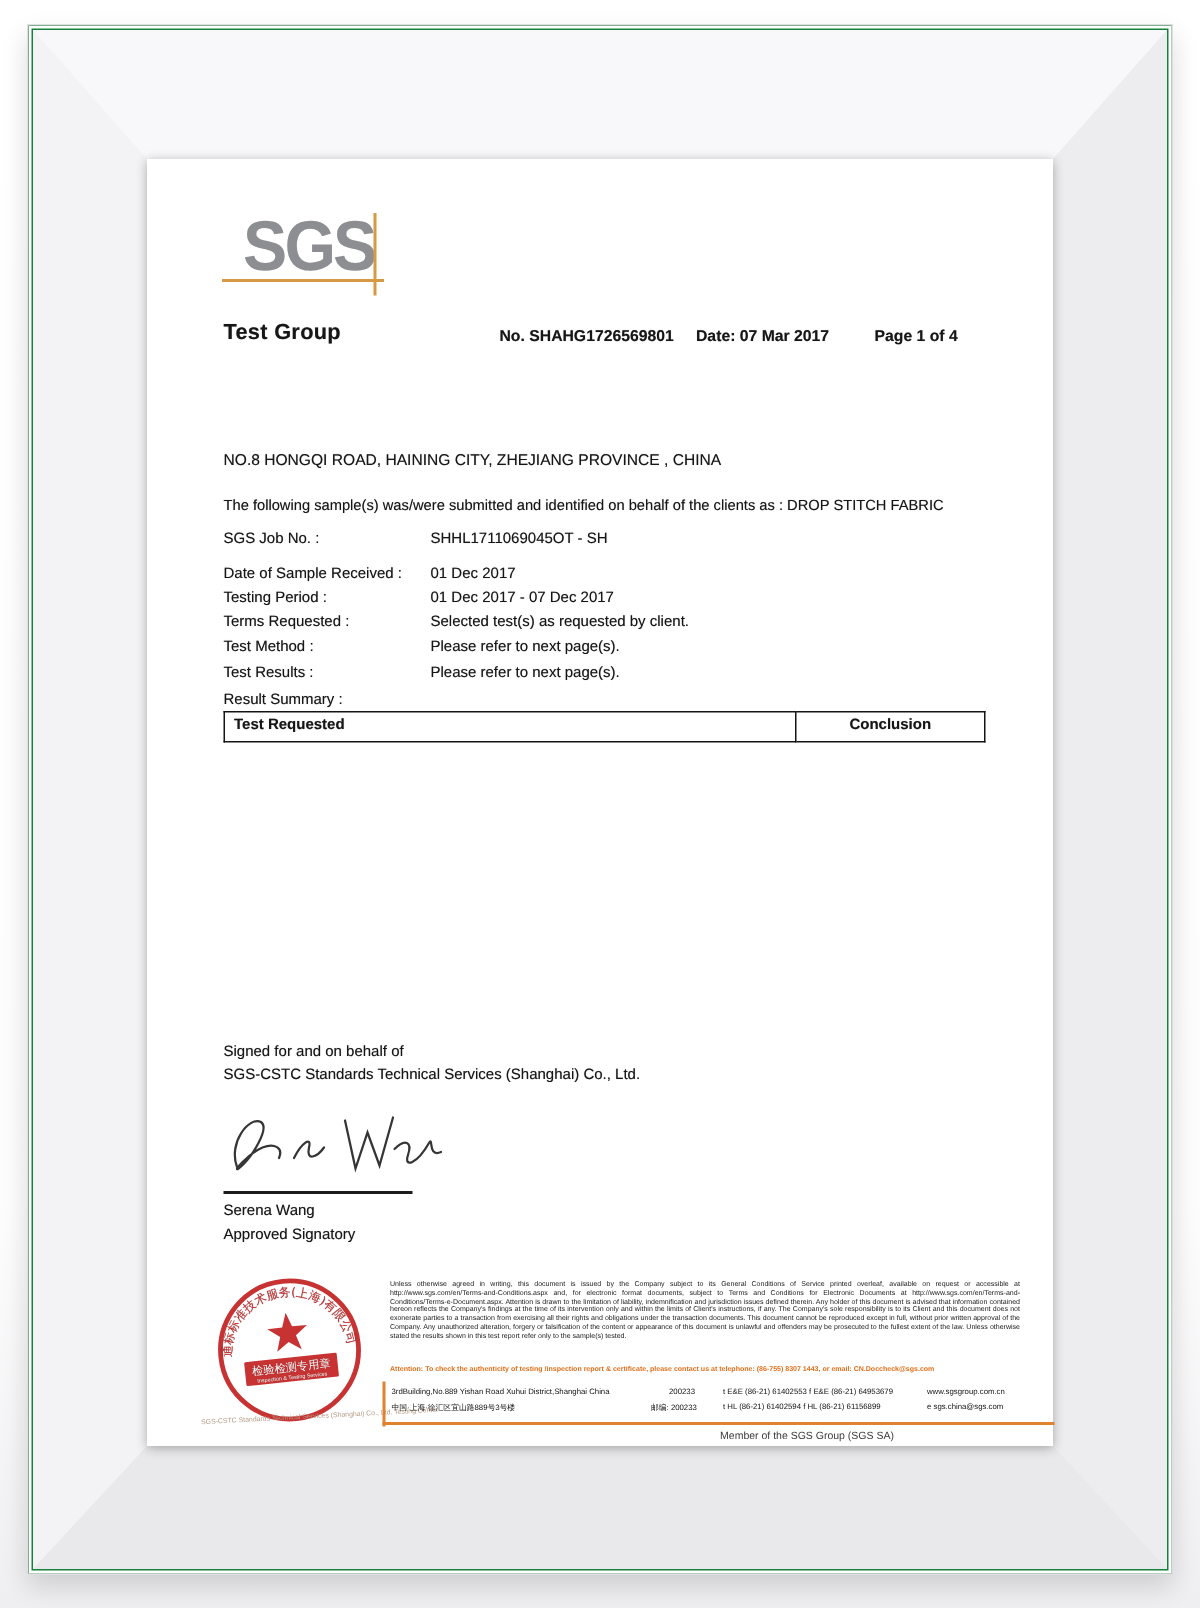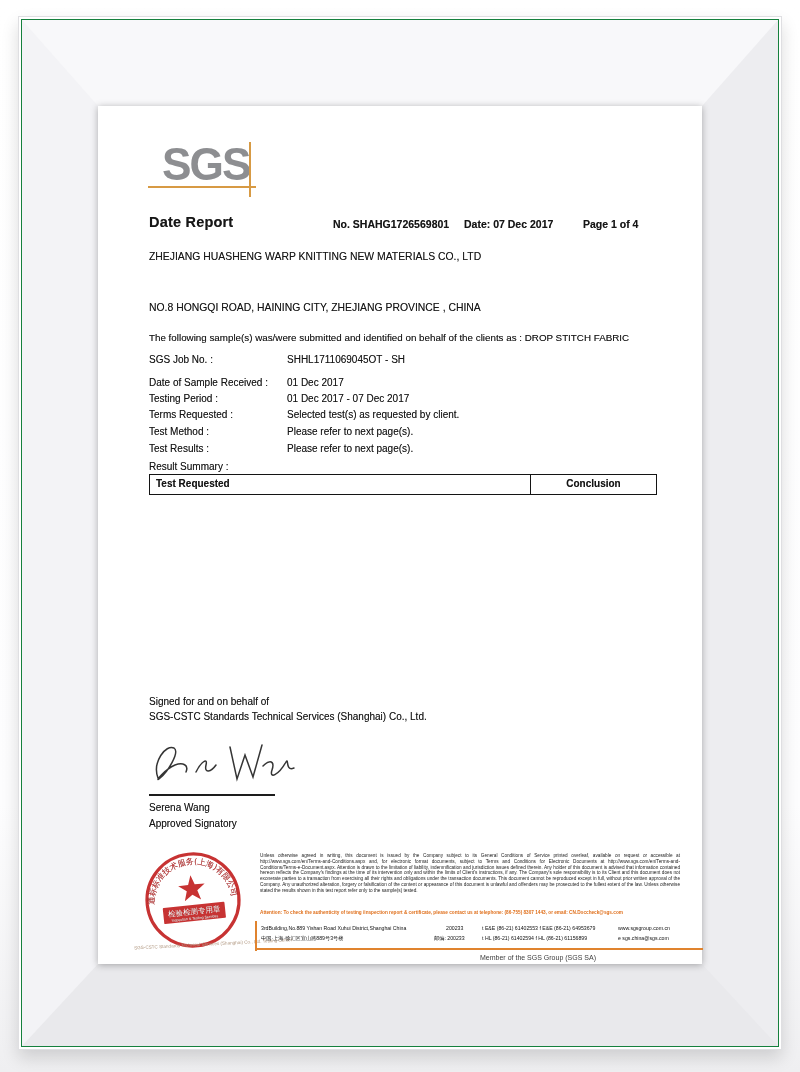--- a/index.html
+++ b/index.html
@@ -91,26 +91,25 @@
 <div class="scene">
   <div class="frame">
     <div class="bevel"></div>
 
     <div class="document">
 
       <div class="abs sgs-logo">SGS</div>
       <div class="abs logo-h"></div>
       <div class="abs logo-v"></div>
 
-      <div class="abs rpt-title">Date Report</div>
+      <div class="abs rpt-title">Test Group</div>
       <div class="abs rpt-no">No. SHAHG1726569801</div>
-      <div class="abs rpt-date">Date: 07 Dec 2017</div>
+      <div class="abs rpt-date">Date: 07 Mar 2017</div>
       <div class="abs rpt-page">Page 1 of 4</div>
 
-      <div class="abs client-name">ZHEJIANG HUASHENG WARP KNITTING NEW MATERIALS CO., LTD</div>
       <div class="abs client-addr">NO.8 HONGQI ROAD, HAINING CITY, ZHEJIANG PROVINCE , CHINA</div>
 
       <div class="abs intro">The following sample(s) was/were submitted and identified on behalf of the clients as : DROP STITCH FABRIC</div>
 
       <div class="abs d-label r0">SGS Job No. :</div>
       <div class="abs d-value r0">SHHL1711069045OT - SH</div>
       <div class="abs d-label r1">Date of Sample Received :</div>
       <div class="abs d-value r1">01 Dec 2017</div>
       <div class="abs d-label r2">Testing Period :</div>
       <div class="abs d-value r2">01 Dec 2017 - 07 Dec 2017</div>

